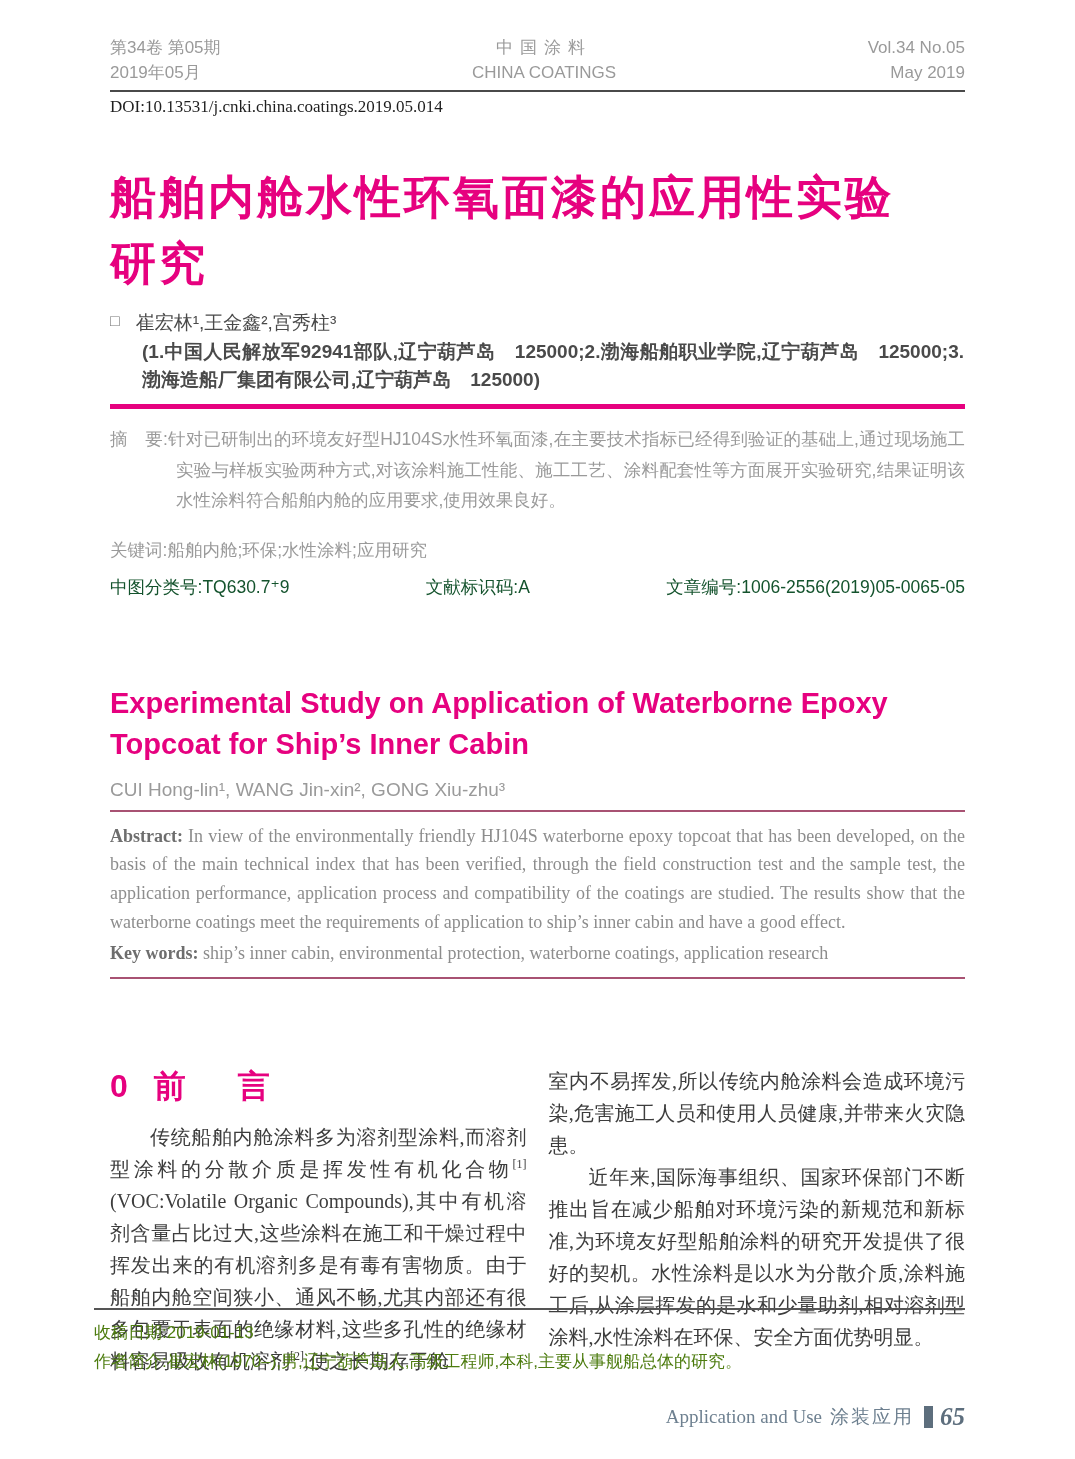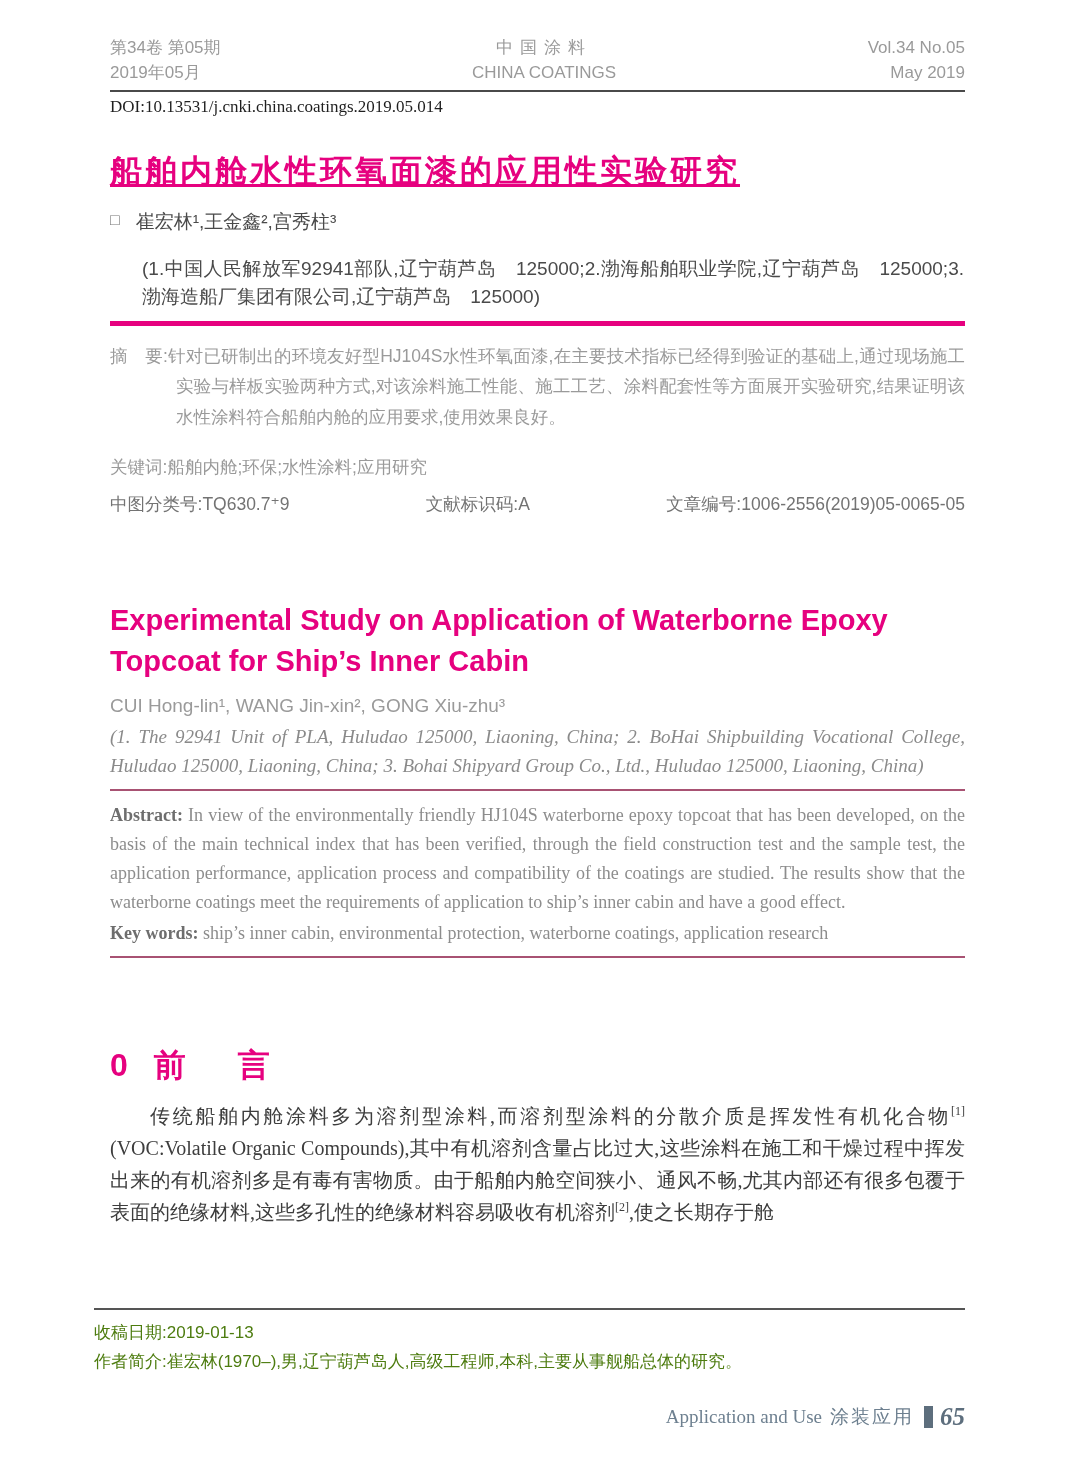--- a/index.html
+++ b/index.html
@@ -16,31 +16,31 @@
   }
   
   .jheader{display:flex;justify-content:space-between;color:#9a9a9a;font-size:17px;line-height:1.45;}
   .jheader .center{text-align:center;}
   .jheader .right{text-align:right;}
   .journal-cn{letter-spacing:7px;}
   .header-rule{height:2px;background:#4a4a4a;margin-top:5px;}
   .doi{font-family:"Liberation Serif","DejaVu Serif",serif;color:#1f1f1f;font-size:17px;margin-top:5px;}
   
   .title-cn{
-    margin-top:32px;font-size:32px;line-height:1.42;color:var(--accent);
-    font-weight:bold;letter-spacing:3px;max-width:822px;text-decoration:underline;
+    margin-top:48px;font-size:46px;line-height:1.42;color:var(--accent);
+    font-weight:bold;letter-spacing:3px;max-width:822px;
   }
   .authors-row{margin-top:14px;font-size:19px;color:#4a4a4a;display:flex;align-items:flex-start;}
   .marker{font-size:16px;color:#777;margin-right:16px;position:relative;top:2px;}
-  .affil-cn{margin-top:20px;margin-left:32px;font-size:19px;line-height:1.5;color:#4a4a4a;max-width:822px;text-align:justify;}
+  .affil-cn{margin-top:2px;margin-left:32px;font-size:19px;line-height:1.5;color:#4a4a4a;max-width:822px;text-align:justify;font-weight:bold;}
   .rule-thick{height:5px;background:var(--accent);margin-top:9px;}
   
   .abstract-cn{margin-top:15px;font-size:17.5px;line-height:1.75;color:#9a9a9a;text-align:justify;padding-left:66px;text-indent:-66px;}
   .keywords-cn{margin-top:19px;font-size:17.5px;line-height:1.75;color:#9a9a9a;}
-  .clc-row{display:flex;justify-content:space-between;margin-top:10px;color:#737373;font-size:17.5px;}
+  .clc-row{display:flex;justify-content:space-between;margin-top:10px;color:#14532d;font-size:17.5px;}
   
   .title-en{margin-top:84px;color:var(--accent);font-size:29px;line-height:1.4;font-weight:bold;max-width:860px;}
   .authors-en{margin-top:14px;font-size:19px;color:#9a9a9a;}
   .affil-en{margin-top:6px;font-family:"Liberation Serif","DejaVu Serif",serif;font-style:italic;font-size:19px;line-height:1.5;color:#8a8a8a;text-align:justify;}
   .rule-thin{height:2px;background:var(--thin_rule);margin-top:9px;}
   .abstract-en{margin-top:10px;font-family:"Liberation Serif","DejaVu Serif",serif;font-size:18px;line-height:1.6;color:#8d8d8d;text-align:justify;}
   .keywords-en{margin-top:2px;font-family:"Liberation Serif","DejaVu Serif",serif;font-size:18px;line-height:1.6;color:#8d8d8d;}
   .label-en{font-weight:bold;color:#6e6e6e;}
   
   .body-cols{display:flex;gap:22px;margin-top:86px;}
@@ -99,21 +99,20 @@
     <span>关键词:</span><span>船舶内舱;环保;水性涂料;应用研究</span>
   </div>
   <div class="clc-row">
     <span><span>中图分类号:</span><span>TQ630.7⁺9</span></span>
     <span><span>文献标识码:</span><span>A</span></span>
     <span><span>文章编号:</span><span>1006-2556(2019)05-0065-05</span></span>
   </div>
 
   <h2 class="title-en">Experimental Study on Application of Waterborne Epoxy Topcoat for Ship’s Inner Cabin</h2>
   <div class="authors-en">CUI Hong-lin¹, WANG Jin-xin², GONG Xiu-zhu³</div>
-  <div class="affil-en">(1. The 92941 Unit of PLA, Huludao 125000, Liaoning, China; 2. BoHai Shipbuilding Vocational College, Huludao 125000, Liaoning, China; 3. Bohai Shipyard Group Co., Ltd., Huludao 125000, Liaoning, China)</div>
 
   <div class="rule-thin"></div>
 
   <div class="abstract-en">
     <span class="label-en">Abstract:</span>
     <span>In view of the environmentally friendly HJ104S waterborne epoxy topcoat that has been developed, on the basis of the main technical index that has been verified, through the field construction test and the sample test, the application performance, application process and compatibility of the coatings are studied. The results show that the waterborne coatings meet the requirements of application to ship’s inner cabin and have a good effect.</span>
   </div>
   <div class="keywords-en">
     <span class="label-en">Key words:</span>
     <span>ship’s inner cabin, environmental protection, waterborne coatings, application research</span>
@@ -121,20 +120,24 @@
 
   <div class="rule-thin"></div>
 
   <div class="body-cols">
     <div class="col">
       <div class="sec-heading">
         <span class="sec-num">0</span><span class="sec-title">前　言</span>
       </div>
       <p class="indent"><span>传统船舶内舱涂料多为溶剂型涂料,而溶剂型涂料的分散介质是挥发性有机化合物</span><sup class="ref">[1]</sup><span>(VOC:Volatile Organic Compounds),其中有机溶剂含量占比过大,这些涂料在施工和干燥过程中挥发出来的有机溶剂多是有毒有害物质。由于船舶内舱空间狭小、通风不畅,尤其内部还有很多包覆于表面的绝缘材料,这些多孔性的绝缘材料容易吸收有机溶剂</span><sup class="ref">[2]</sup><span>,使之长期存于舱</span></p>
     </div>
+    <div class="col">
+      <p>室内不易挥发,所以传统内舱涂料会造成环境污染,危害施工人员和使用人员健康,并带来火灾隐患。</p>
+      <p class="indent">近年来,国际海事组织、国家环保部门不断推出旨在减少船舶对环境污染的新规范和新标准,为环境友好型船舶涂料的研究开发提供了很好的契机。水性涂料是以水为分散介质,涂料施工后,从涂层挥发的是水和少量助剂,相对溶剂型涂料,水性涂料在环保、安全方面优势明显。</p>
+    </div>
   </div>
 
   <div class="footnote">
     <div class="fn-rule"></div>
     <div>收稿日期:2019-01-13</div>
     <div>作者简介:崔宏林(1970–),男,辽宁葫芦岛人,高级工程师,本科,主要从事舰船总体的研究。</div>
   </div>
 
   <div class="page-footer">
     <span>Application and Use</span>

